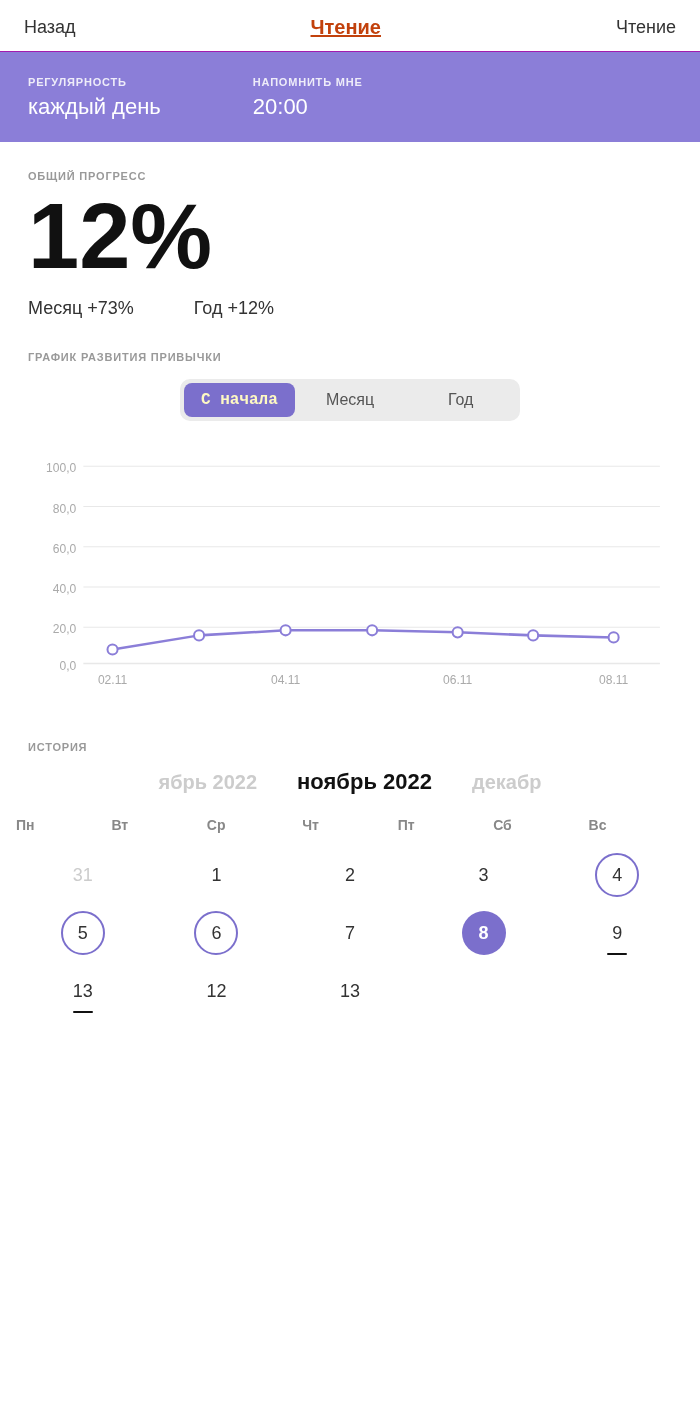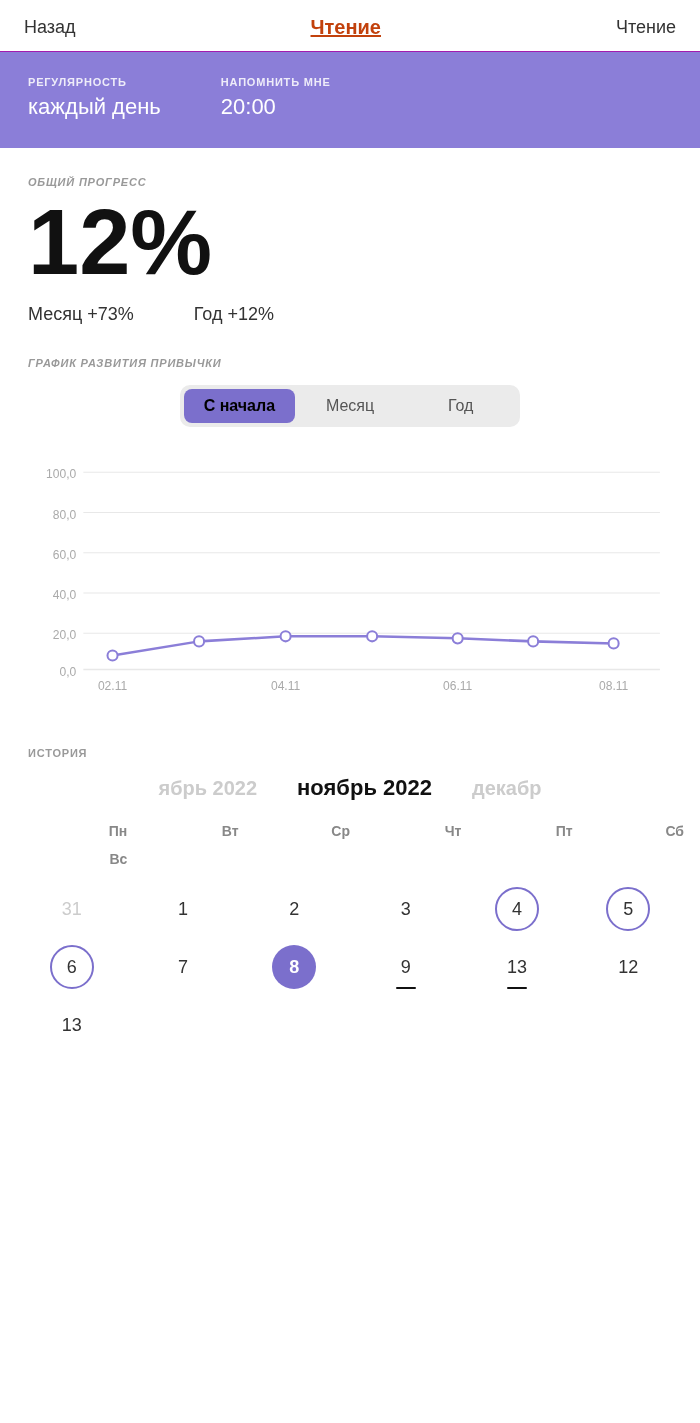--- a/index.html
+++ b/index.html
@@ -33,23 +33,23 @@
     }
     .nav-edit {
       font-size: 18px;
       color: #333;
       cursor: pointer;
     }
 
     
     .purple-banner {
       background: #8b7ed8;
-      padding: 24px 28px 28px;
-      display: flex;
-      gap: 60px;
+      padding: 24px 28px 22px;
+      display: flex;
+      gap: 92px;
     }
     .banner-section label {
       font-size: 11px;
       font-weight: 600;
       color: rgba(255,255,255,0.85);
       letter-spacing: 0.8px;
       text-transform: uppercase;
       display: block;
       margin-bottom: 6px;
     }
@@ -63,21 +63,20 @@
     .progress-section {
       padding: 28px 28px 0;
     }
     .section-label {
       font-size: 11px;
       font-weight: 600;
       color: #999;
       letter-spacing: 0.8px;
       text-transform: uppercase;
       margin-bottom: 8px;
-      font-style: italic;
     }
     .big-percent {
       font-size: 92px;
       font-weight: 900;
       color: #111;
       line-height: 1;
       margin-bottom: 16px;
     }
     .progress-stats {
       display: flex;
@@ -105,22 +104,23 @@
       text-align: center;
       padding: 8px 0;
       border-radius: 8px;
       font-size: 16px;
       cursor: pointer;
       color: #555;
       font-weight: 500;
     }
     .chart-tab.active {
       background: #7b6fcc;
-      color: #000000;
-      font-weight: 600;
+      color: #fef9c3;
+      font-weight: 600;
+      font-family: Liberation Mono, monospace;
     }
 
     
     .chart-container {
       position: relative;
       width: 100%;
       height: 260px;
       margin-bottom: 8px;
     }
     .chart-svg {
@@ -165,33 +165,33 @@
     }
 
     
     .calendar {
       width: 100%;
       padding: 0 16px;
       margin-top: 16px;
     }
     .calendar-header {
       display: grid;
-      grid-template-columns: repeat(6, 1fr);
-      text-align: right;
+      grid-template-columns: repeat(7, 1fr);
+      text-align: left;
       margin-bottom: 10px;
     }
     .calendar-header span {
       font-size: 14px;
       font-weight: 600;
       color: #888;
       padding: 6px 0;
     }
     .calendar-grid {
       display: grid;
-      grid-template-columns: repeat(6, 1fr);
+      grid-template-columns: repeat(5, 1fr);
       text-align: center;
       row-gap: 6px;
     }
     .cal-cell {
       display: flex;
       align-items: center;
       justify-content: center;
       height: 52px;
       font-size: 18px;
       color: #333;

